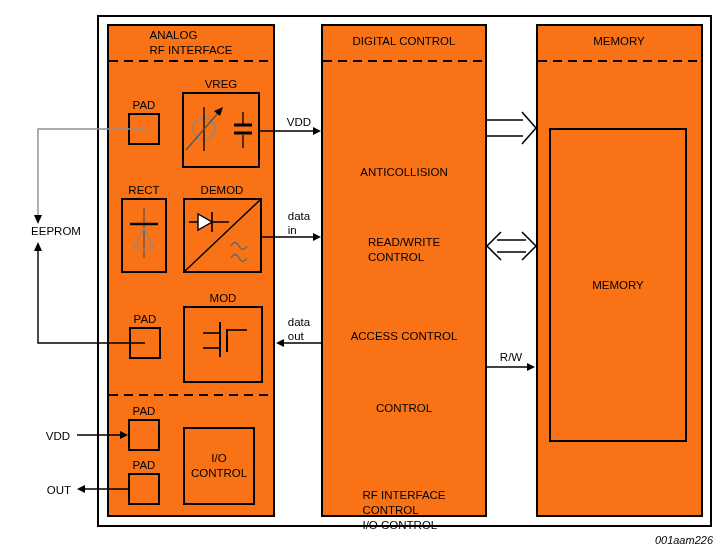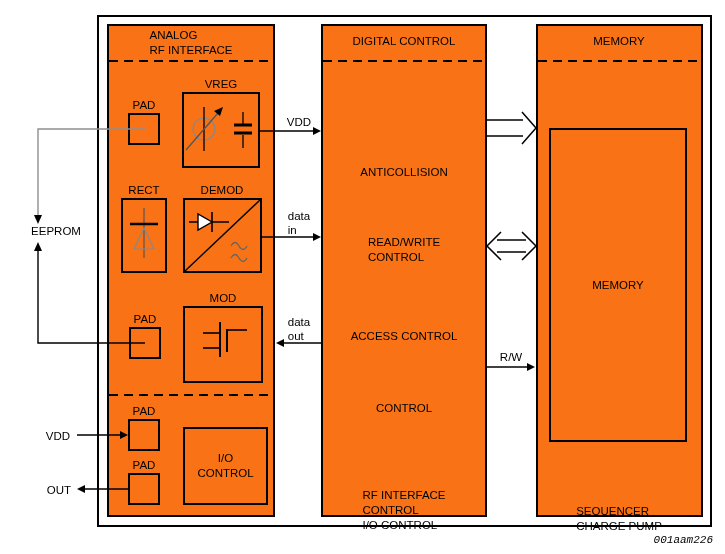--- a/index.html
+++ b/index.html
@@ -18,21 +18,21 @@
   .section { z-index:1; }
   .dash {
     position:absolute; height:2px; z-index:3;
     background:repeating-linear-gradient(90deg,#000 0,#000 9px,transparent 9px,transparent 15px);
   }
   .lbl {
     position:absolute; font-size:11.5px; line-height:13px;
     white-space:nowrap; z-index:6;
   }
   .ctr { transform:translateX(-50%); text-align:left; }
-  .rgt { transform:translateX(-100%); text-align:right;font-family:Liberation Mono, monospace; }
+  .rgt { transform:translateX(-100%); text-align:right; }
   .items { line-height:15px;margin-top:44px; }
   .sig { line-height:14px; }
   .flex {
     display:flex; align-items:center; justify-content:center;
     text-align:center; font-size:11.5px; line-height:15px;
   }
   .code { font-style:italic; font-size:11px; }
   svg.wires {
     position:absolute; left:0; top:0; z-index:5; pointer-events:none;
   }
@@ -77,21 +77,21 @@
 
   <div class="lbl ctr" style="left:145px;top:313px">PAD</div>
   <div class="box" style="left:129px;top:327px;width:32px;height:32px"></div>
 
   <div class="lbl ctr" style="left:144px;top:405px">PAD</div>
   <div class="box" style="left:128px;top:419px;width:32px;height:32px"></div>
 
   <div class="lbl ctr" style="left:144px;top:459px">PAD</div>
   <div class="box" style="left:128px;top:473px;width:32px;height:32px"></div>
 
-  <div class="box flex" style="left:183px;top:427px;width:85px;height:78px">
+  <div class="box flex" style="left:183px;top:427px;width:72px;height:78px">
     <div>
       <div>I/O</div>
       <div>CONTROL</div>
     </div>
   </div>
 
   <div class="lbl ctr items" style="left:404px;top:121px">
     <div>ANTICOLLISION</div>
   </div>
   <div class="lbl ctr items" style="left:404px;top:191px">
@@ -105,24 +105,20 @@
     <div>CONTROL</div>
   </div>
   <div class="lbl ctr items" style="left:404px;top:444px">
     <div>RF INTERFACE</div>
     <div>CONTROL</div>
     <div>I/O CONTROL</div>
   </div>
 
   <div class="box flex" style="left:549px;top:128px;width:138px;height:314px">
     <div>MEMORY</div>
-  </div>
-  <div class="lbl ctr items" style="left:619px;top:460px">
-    <div>SEQUENCER</div>
-    <div>CHARGE PUMP</div>
   </div>
 
   <div class="lbl ctr" style="left:299px;top:116px">VDD</div>
   <div class="lbl ctr sig" style="left:299px;top:209px">
     <div>data</div>
     <div>in</div>
   </div>
   <div class="lbl ctr sig" style="left:299px;top:315px">
     <div>data</div>
     <div>out</div>

